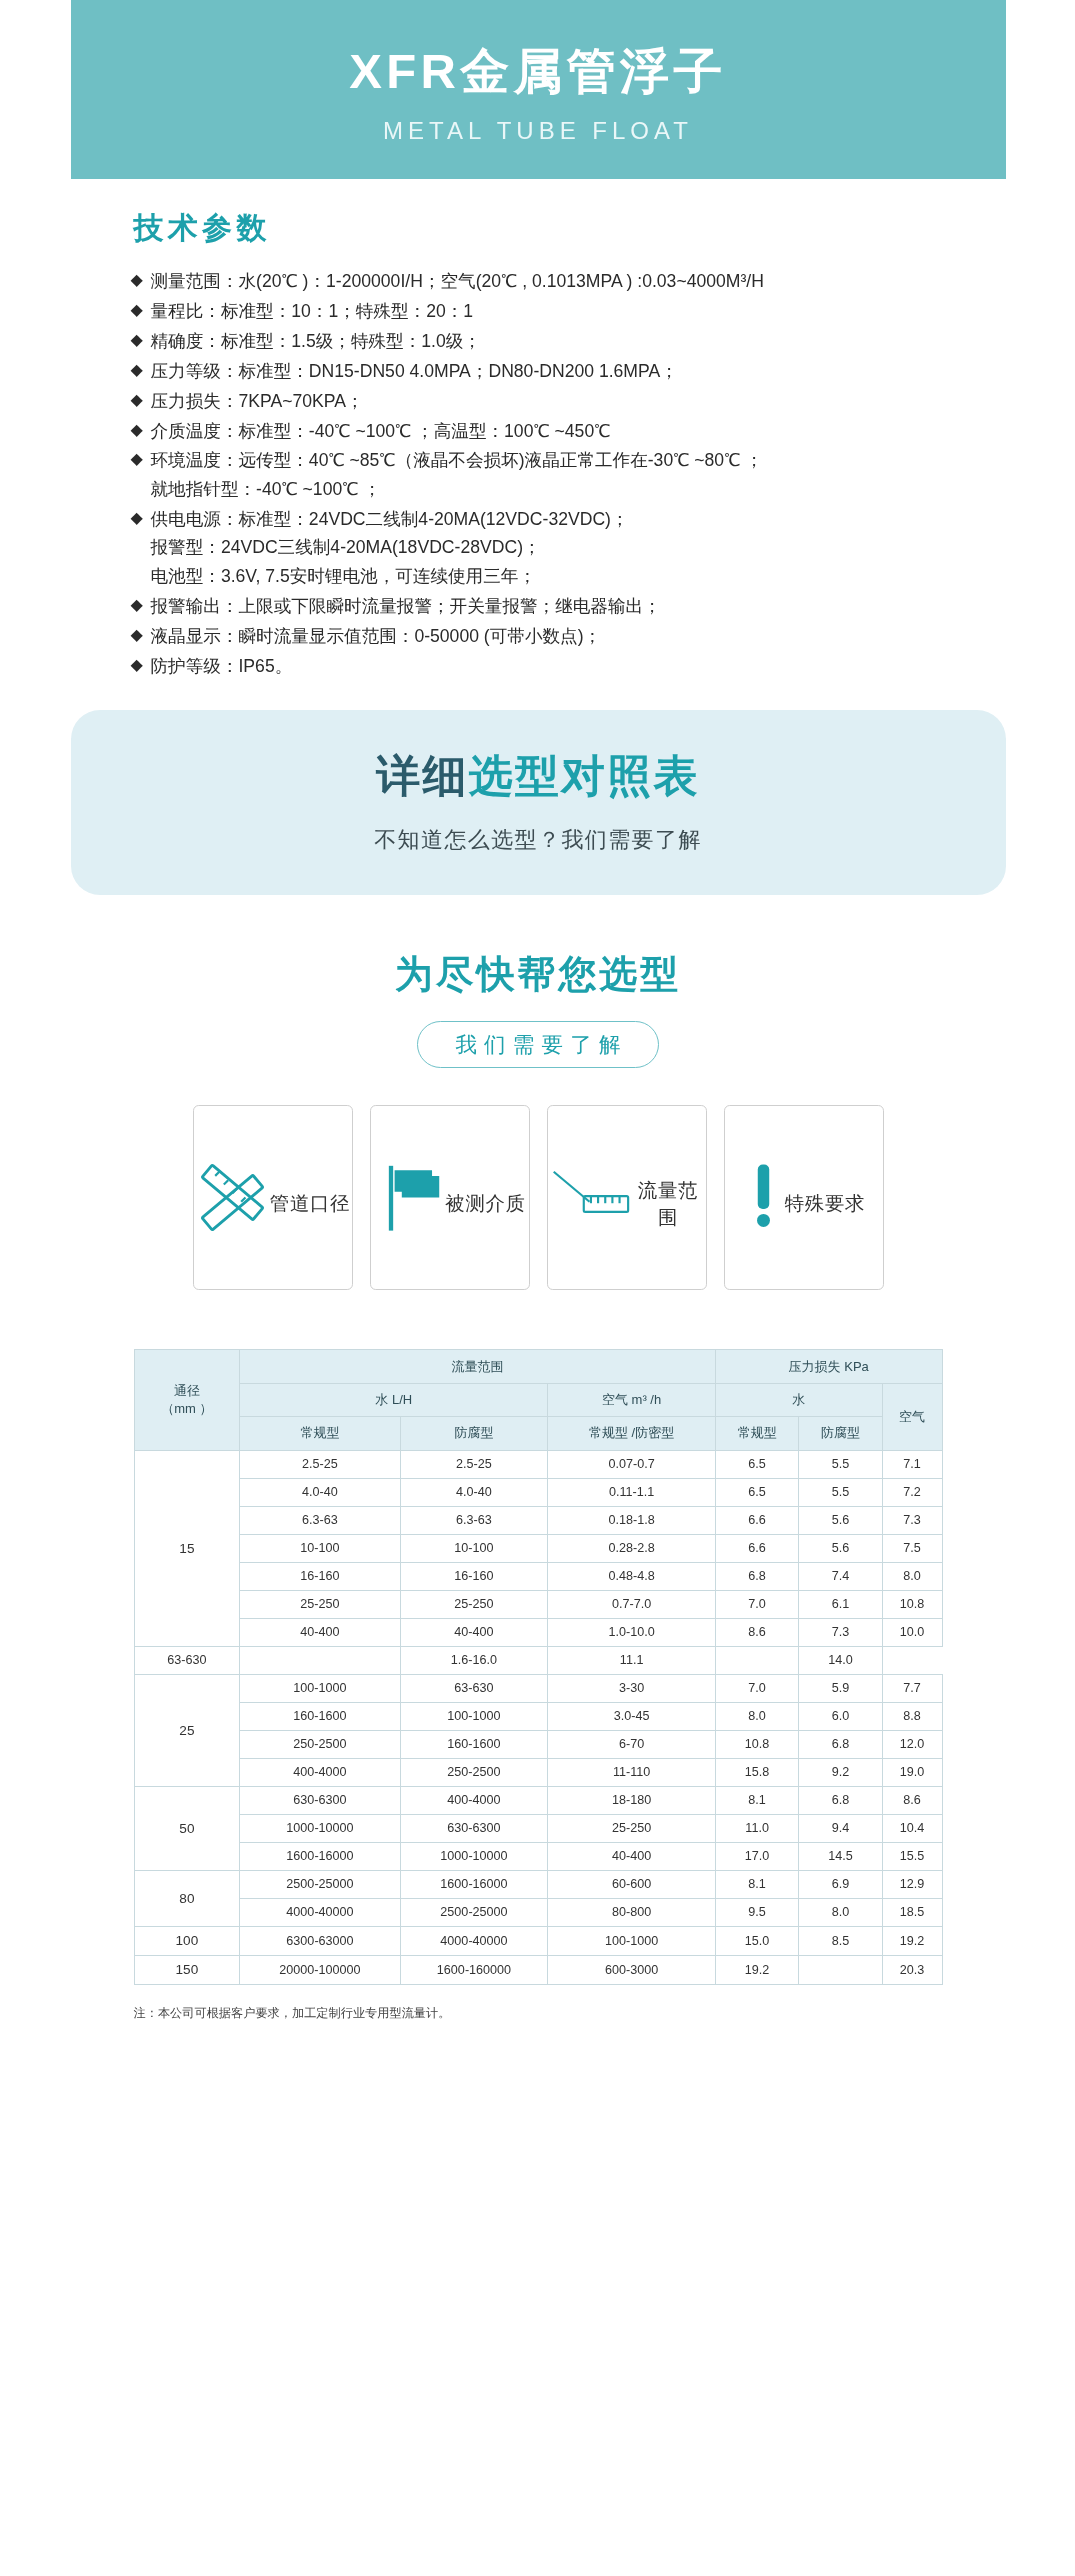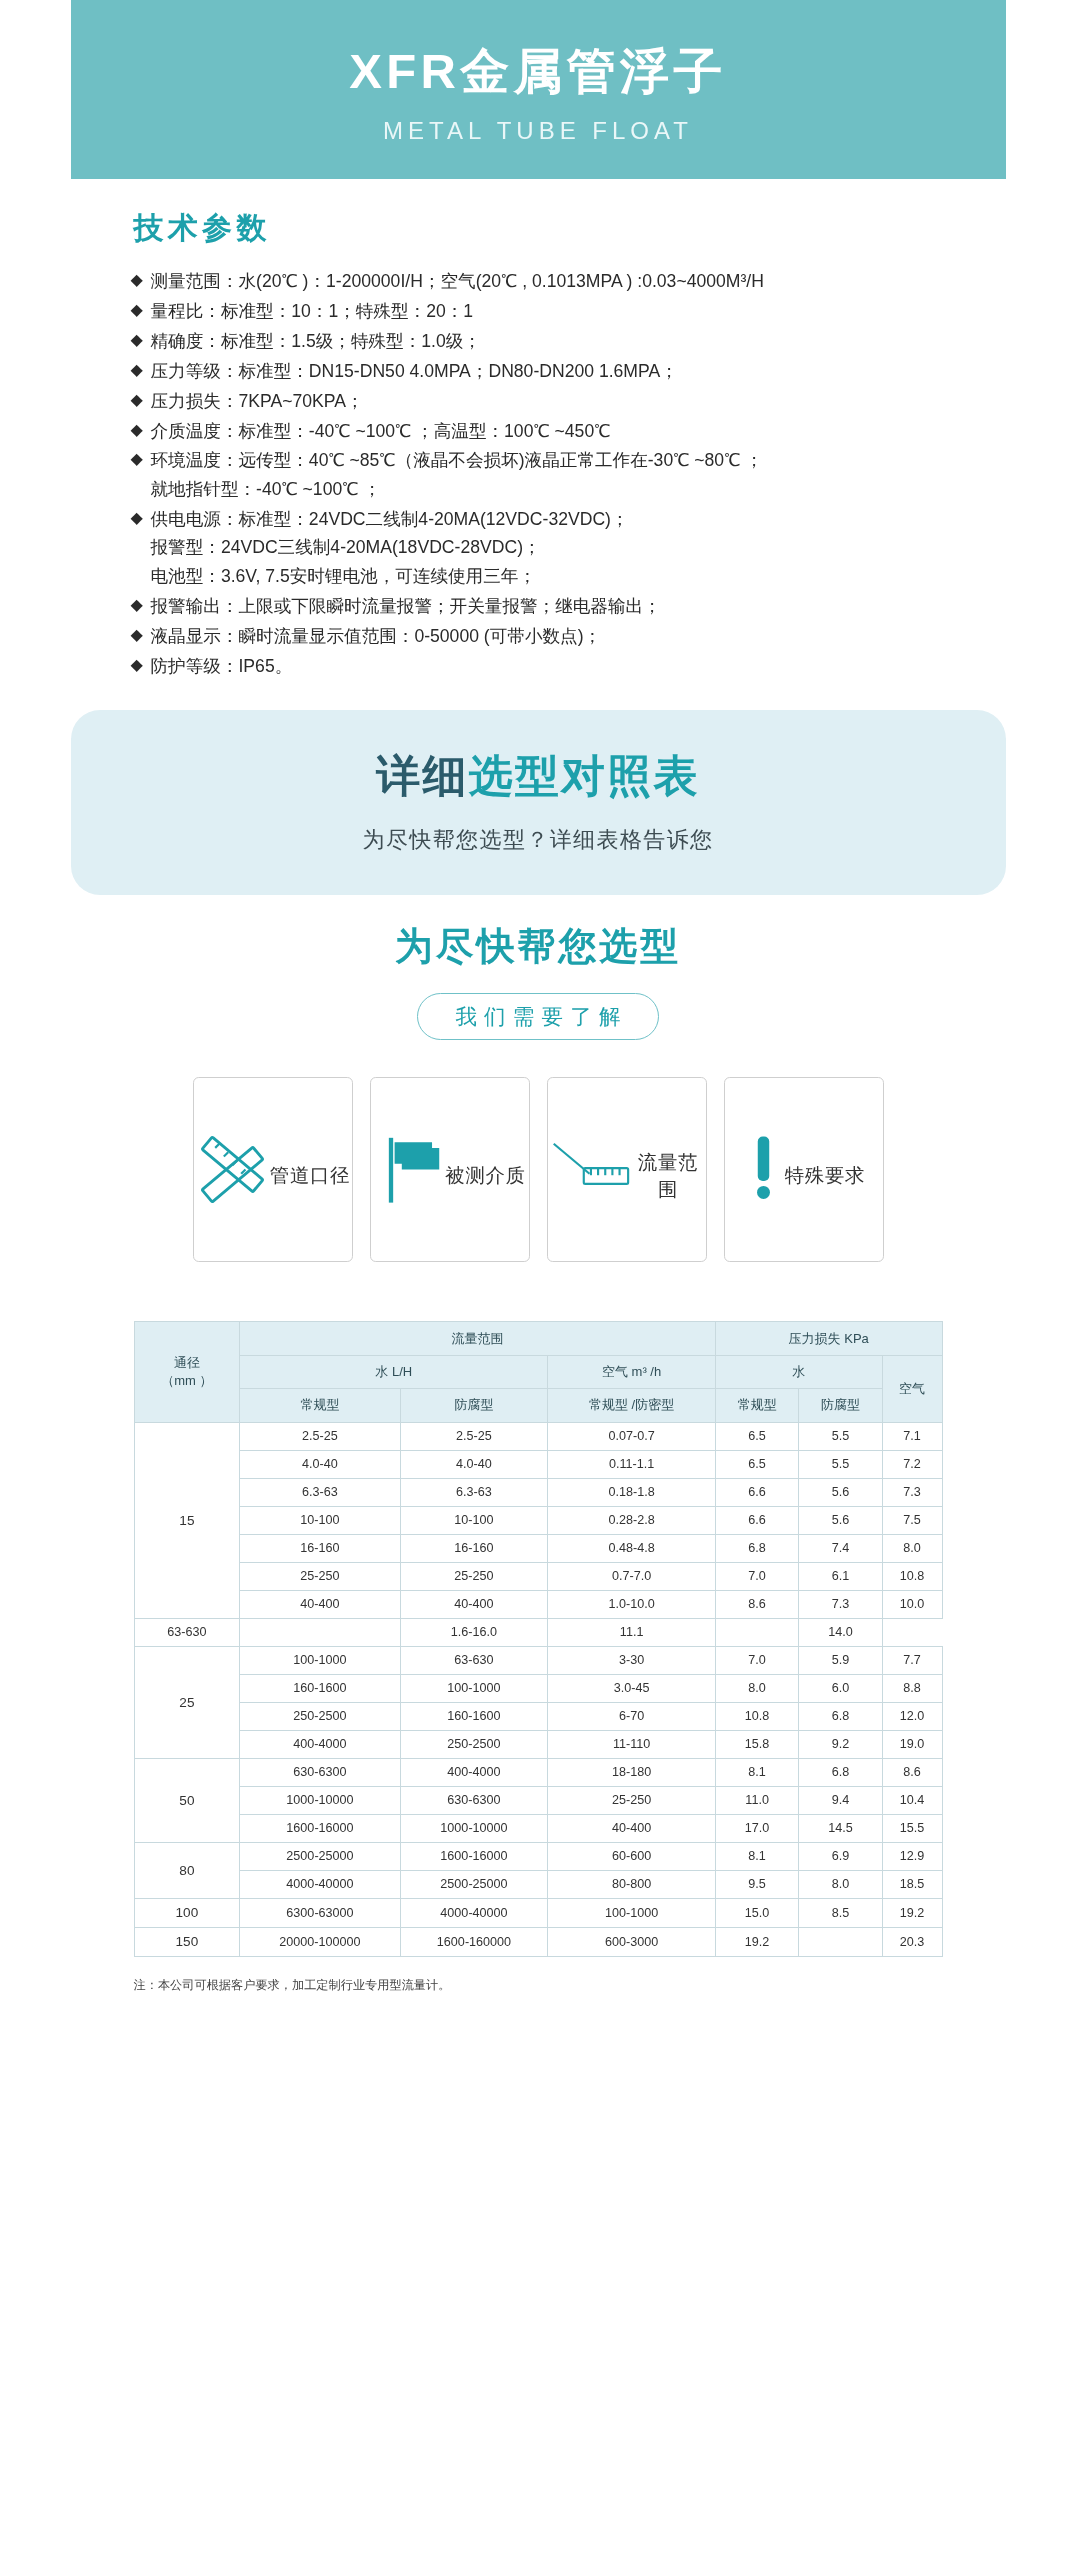--- a/index.html
+++ b/index.html
@@ -81,21 +81,21 @@
   .banner .b1 .dark { color: #2b5b6b; }
   .banner .b1 .teal { color: #1da0ab; }
   .banner .b2 {
     font-size: 22px;
     color: #3d4c52;
     letter-spacing: 1.4px;
   }
 
   
   .select {
-    padding: 26px 0 29px 0;
+    padding: 54px 0 29px 0;
     text-align: center;
   }
   .select h3 {
     margin: 0 0 21.5px 0;
     font-size: 38px;
     color: #1da0ab;
     font-weight: bold;
     letter-spacing: 2.9px;
   }
   .pill {
@@ -195,21 +195,21 @@
       <li><span class="dia">◆</span><span>报警输出：上限或下限瞬时流量报警；开关量报警；继电器输出；</span></li>
       <li><span class="dia">◆</span><span>液晶显示：瞬时流量显示值范围：0-50000 (可带小数点)；</span></li>
       <li><span class="dia">◆</span><span>防护等级：IP65。</span></li>
     </ul>
   </div>
 
   <div class="banner">
     <div class="b1">
       <span class="dark">详细</span><span class="teal">选型对照表</span>
     </div>
-    <div class="b2">为尽快帮您选型？详细表格告诉您</div>
+    <div class="b2">不知道怎么选型？我们需要了解</div>
   </div>
 
   <div class="select">
     <h3>为尽快帮您选型</h3>
     <div class="pill">我们需要了解</div>
 
     <div class="cards">
 
       <div class="card">
         <div class="icon">

